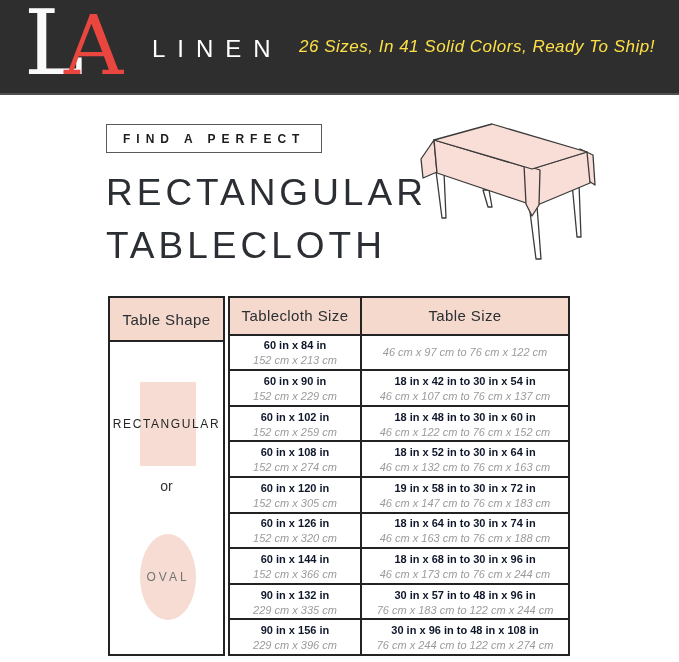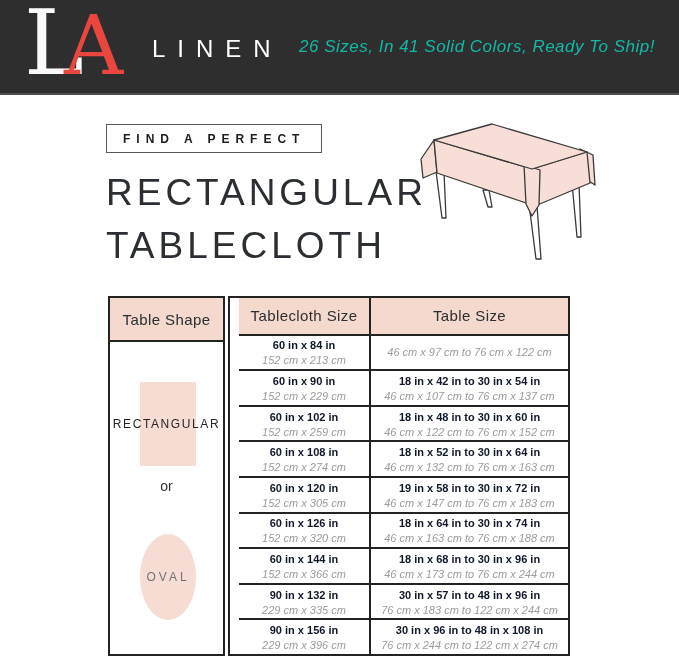--- a/index.html
+++ b/index.html
@@ -15,21 +15,21 @@
   *{margin:0;padding:0;box-sizing:border-box;}
   body{background:#fff;font-family:"Liberation Sans",sans-serif;}
   .canvas{position:relative;width:679px;height:662px;background:#fff;overflow:hidden;}
 
   
   .topbar{position:relative;width:679px;height:95px;background:var(--bar-bg);border-bottom:2px solid #4f4f4f;}
   .logo{position:absolute;left:0;top:0;width:270px;height:95px;}
   .logo-l{position:absolute;left:24px;top:-2px;font-family:"DejaVu Serif","Liberation Serif",serif;font-size:90px;line-height:90px;color:#fafafa;}
   .logo-a{position:absolute;left:64px;top:5px;font-family:"DejaVu Serif","Liberation Serif",serif;font-size:82px;line-height:82px;color:var(--accent-red);}
   .logo-linen{position:absolute;left:124px;top:35px;font-size:24px;letter-spacing:12px;color:#fff;font-weight:500;margin-left:28px;}
-  .tagline{position:absolute;right:24px;top:37px;font-size:17px;font-style:italic;color:#14b8a6;letter-spacing:0.5px;}
+  .tagline{position:absolute;right:24px;top:37px;font-size:17px;font-style:italic;color:#fde047;letter-spacing:0.5px;}
 
   
   .eyebrow-box{position:absolute;left:106px;top:124px;height:29px;display:inline-flex;align-items:center;
     padding:0 16px;border:1.5px solid #5a5a5a;}
   .eyebrow-box span{font-size:12px;letter-spacing:6px;color:#1d1d1d;font-weight:600;white-space:nowrap;}
   .hero-title{position:absolute;left:106px;top:166px;font-size:37px;letter-spacing:4px;color:var(--ink);
     font-weight:500;line-height:53px;white-space:nowrap;}
   .illustration{position:absolute;left:402px;top:102px;}
 
   
@@ -38,21 +38,21 @@
     display:flex;align-items:center;justify-content:center;font-size:15px;color:var(--ink);letter-spacing:0.4px;}
   .rect-shape{position:absolute;left:30px;top:84px;width:56px;height:84px;background:var(--pink-light);}
   .rect-label{position:absolute;left:0;right:0;top:119px;text-align:center;font-size:12px;letter-spacing:1.6px;color:#262626;}
   .or-label{position:absolute;left:0;right:0;top:180px;text-align:center;font-size:14px;color:#333;}
   .oval-shape{position:absolute;left:30px;top:236px;width:56px;height:86px;background:var(--pink-light);
     border-radius:50%;display:flex;align-items:center;justify-content:center;}
   .oval-shape span{font-size:12px;letter-spacing:3px;color:#737373;}
 
   
   .size-table{position:absolute;left:228px;top:296px;width:342px;height:360px;border:2px solid var(--border-dark);
-    background:#fff;display:grid;grid-template-columns:130px 1fr;grid-template-rows:repeat(10,1fr);padding-left:9px;}
+    background:#fff;display:grid;grid-template-columns:130px 1fr;grid-template-rows:repeat(10,1fr);}
   .size-table .cell{display:flex;flex-direction:column;align-items:center;justify-content:center;overflow:hidden;}
   .size-table .cell.c-right{border-left:2px solid var(--border-dark);}
   .size-table .cell.body{border-top:2px solid var(--border-dark);}
   .size-table .head{background:var(--pink);font-size:15px;color:var(--ink);letter-spacing:0.4px;}
   .in-line{font-size:11px;font-weight:600;color:#0f172a;line-height:17px;white-space:nowrap;}
   .cm-line{font-size:11px;font-style:italic;color:var(--muted);line-height:13px;white-space:nowrap;}
 </style>
 </head>
 <body>
 

